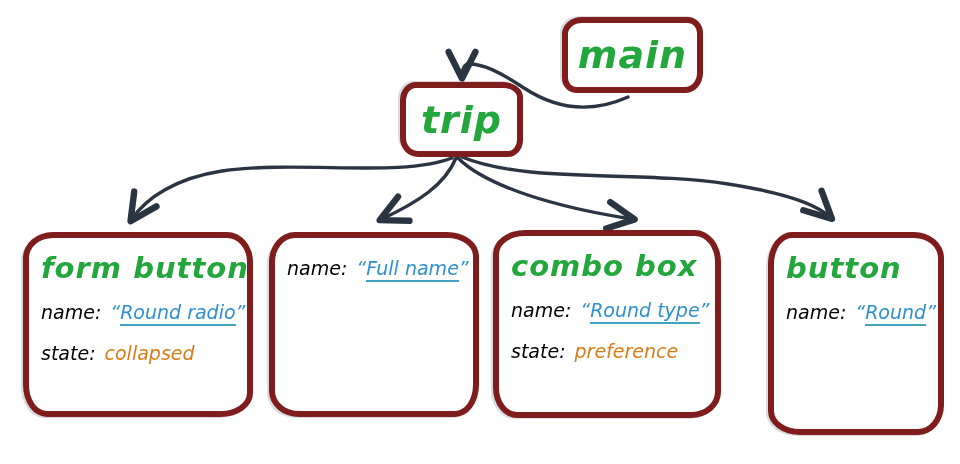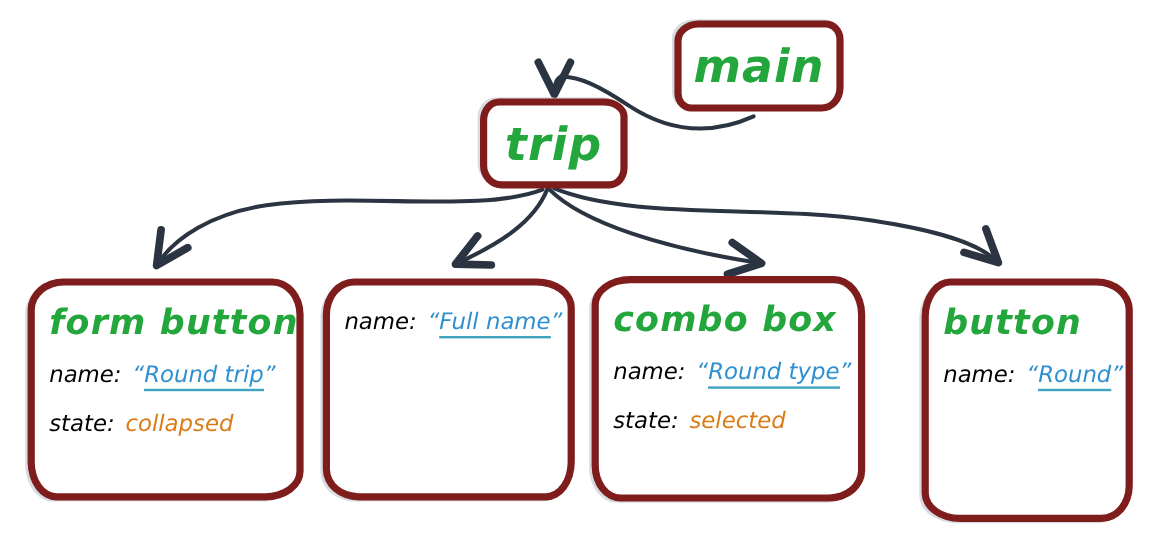--- a/index.html
+++ b/index.html
@@ -121,21 +121,21 @@
 
   <div class="node parent node-form">
     <span class="title">trip</span>
   </div>
 
   <div class="node child node-radio">
     <div class="title">form button</div>
     <div class="props">
       <div class="prop">
         <span class="label">name:</span>
-        <span class="val kind-name quoted"><span class="txt">Round trip</span></span>
+        <span class="val kind-name quoted"><span class="txt">Round radio</span></span>
       </div>
       <div class="prop">
         <span class="label">state:</span>
         <span class="val kind-state"><span class="txt">collapsed</span></span>
       </div>
     </div>
   </div>
 
   <div class="node child node-edit">
     <div class="props">
@@ -148,21 +148,21 @@
 
   <div class="node child node-combo">
     <div class="title">combo box</div>
     <div class="props">
       <div class="prop">
         <span class="label">name:</span>
         <span class="val kind-name quoted"><span class="txt">Round type</span></span>
       </div>
       <div class="prop">
         <span class="label">state:</span>
-        <span class="val kind-state"><span class="txt">selected</span></span>
+        <span class="val kind-state"><span class="txt">preference</span></span>
       </div>
     </div>
   </div>
 
   <div class="node child node-button">
     <div class="title">button</div>
     <div class="props">
       <div class="prop">
         <span class="label">name:</span>
         <span class="val kind-name quoted"><span class="txt">Round</span></span>

